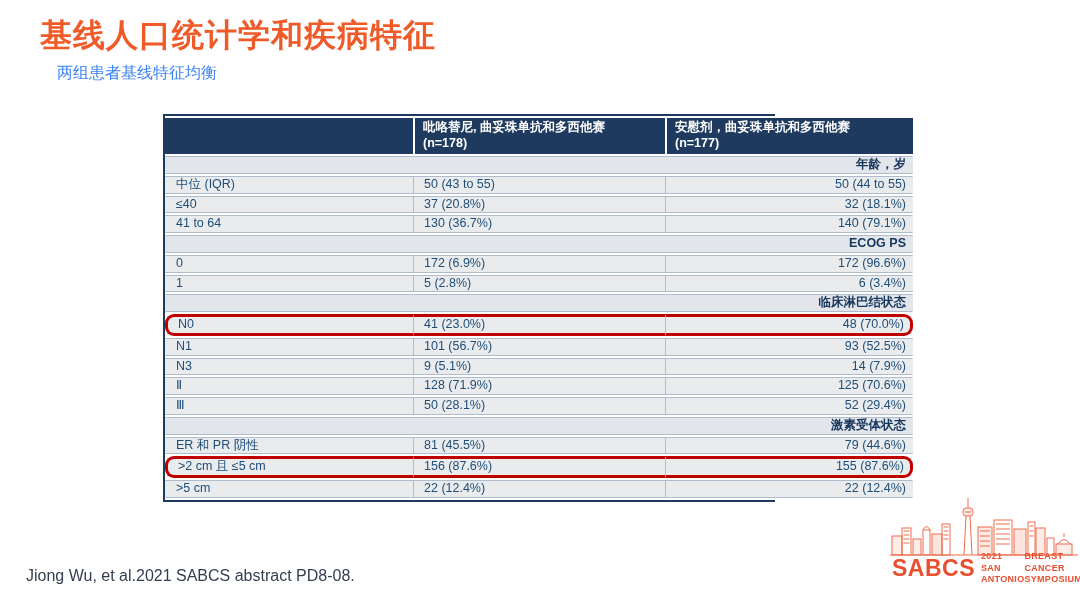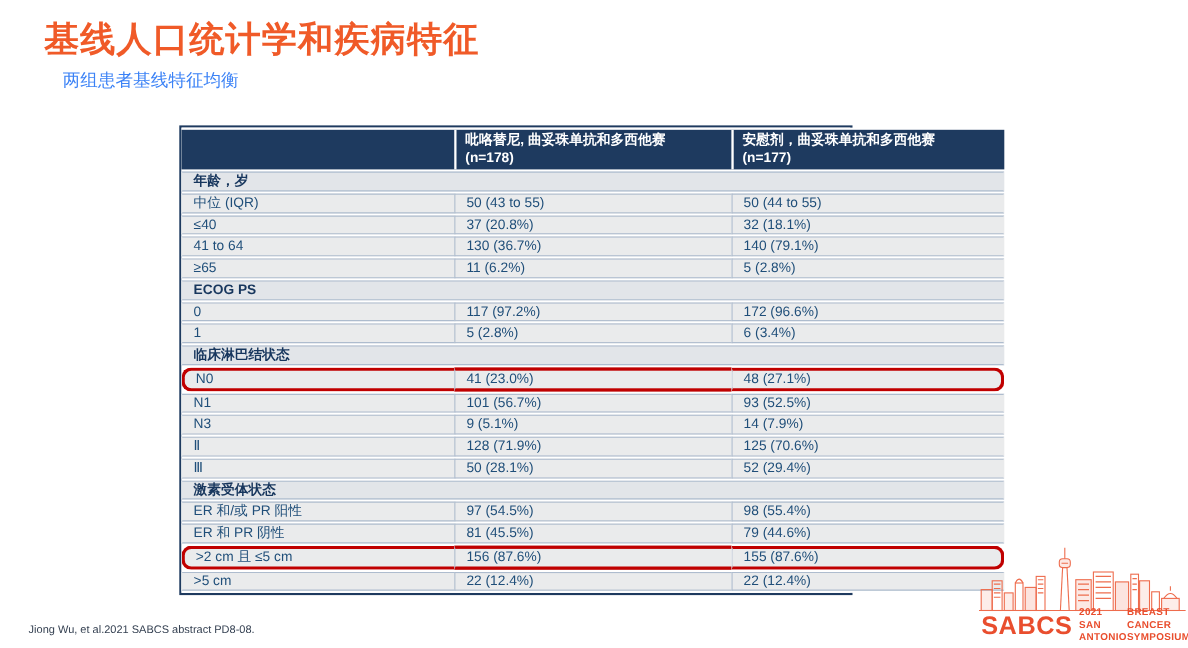--- a/index.html
+++ b/index.html
@@ -63,21 +63,21 @@
     height:14px;
     line-height:1.1;
     padding:1px 6px 1px 10px;
     border-top:1px solid var(--cell-line);
     border-bottom:1px solid var(--cell-line);
     white-space:nowrap;
     overflow:hidden;
   }
   tbody td + td{border-left:1px solid var(--cell-line);}
   tbody td:first-child{border-left:1px solid transparent;}
-  tbody td:last-child{border-right:1px solid transparent;}
+  tbody td:last-child{border-right:1px solid transparent;text-align:right;}
   tbody tr.section td{
     background:var(--section-bg);
     color:var(--section-blue);
     font-weight:700;
   }
   tbody tr.hl td{
     border-top:3px solid var(--red);
     border-bottom:3px solid var(--red);
   }
   tbody tr.hl td:first-child{
@@ -85,21 +85,21 @@
     border-top-left-radius:9px;
     border-bottom-left-radius:9px;
   }
   tbody tr.hl td:last-child{
     border-right:3px solid var(--red);
     border-top-right-radius:9px;
     border-bottom-right-radius:9px;
   }
   .footer{
     position:absolute;left:26px;top:567px;
-    font-size:10px;color:#333f50;
+    font-size:16px;color:#333f50;
   }
   .logo{
     position:absolute;right:0;bottom:0;width:195px;height:99px;margin-left:13px;
   }
   .skyline{
     position:absolute;right:2px;bottom:33px;width:188px;height:62px;
   }
   .logo-text{
     position:absolute;left:7px;bottom:4px;
     display:flex;align-items:center;gap:6px;
@@ -155,45 +155,40 @@
         <tr>
           <td>≤40</td>
           <td>37 (20.8%)</td>
           <td>32 (18.1%)</td>
         </tr>
         <tr>
           <td>41 to 64</td>
           <td>130 (36.7%)</td>
           <td>140 (79.1%)</td>
         </tr>
-        <tr>
-          <td>≥65</td>
-          <td>11 (6.2%)</td>
-          <td>5 (2.8%)</td>
-        </tr>
         <tr class="section">
           <td colspan="3">ECOG PS</td>
         </tr>
         <tr>
           <td>0</td>
-          <td>117 (97.2%)</td>
+          <td>172 (6.9%)</td>
           <td>172 (96.6%)</td>
         </tr>
         <tr>
           <td>1</td>
           <td>5 (2.8%)</td>
           <td>6 (3.4%)</td>
         </tr>
         <tr class="section">
           <td colspan="3">临床淋巴结状态</td>
         </tr>
         <tr class="hl">
           <td>N0</td>
           <td>41 (23.0%)</td>
-          <td>48 (27.1%)</td>
+          <td>48 (70.0%)</td>
         </tr>
         <tr>
           <td>N1</td>
           <td>101 (56.7%)</td>
           <td>93 (52.5%)</td>
         </tr>
         <tr>
           <td>N3</td>
           <td>9 (5.1%)</td>
           <td>14 (7.9%)</td>
@@ -203,25 +198,20 @@
           <td>128 (71.9%)</td>
           <td>125 (70.6%)</td>
         </tr>
         <tr>
           <td>Ⅲ</td>
           <td>50 (28.1%)</td>
           <td>52 (29.4%)</td>
         </tr>
         <tr class="section">
           <td colspan="3">激素受体状态</td>
-        </tr>
-        <tr>
-          <td>ER 和/或 PR 阳性</td>
-          <td>97 (54.5%)</td>
-          <td>98 (55.4%)</td>
         </tr>
         <tr>
           <td>ER 和 PR 阴性</td>
           <td>81 (45.5%)</td>
           <td>79 (44.6%)</td>
         </tr>
         <tr class="hl">
           <td>&gt;2 cm 且 ≤5 cm</td>
           <td>156 (87.6%)</td>
           <td>155 (87.6%)</td>

